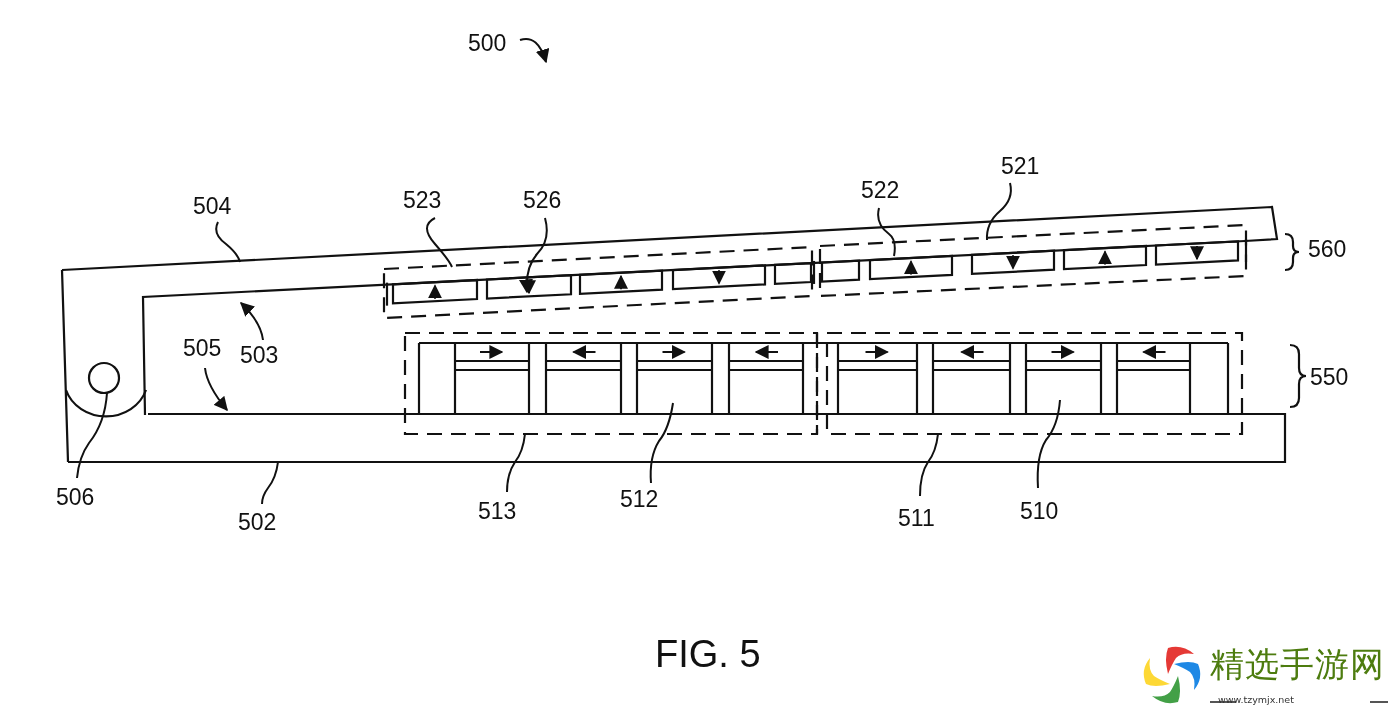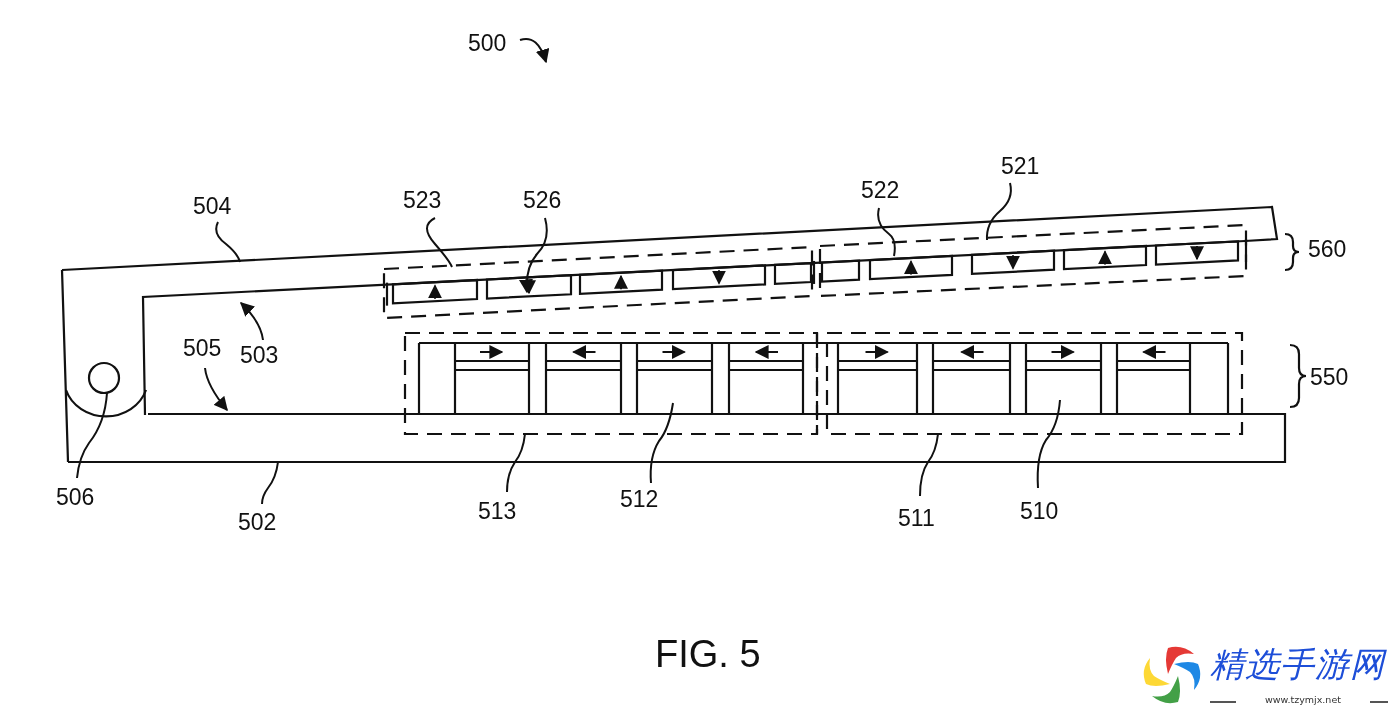--- a/index.html
+++ b/index.html
@@ -5,22 +5,22 @@
   html, body { margin: 0; padding: 0; background: #ffffff; }
   body { width: 1388px; height: 714px; position: relative; overflow: hidden; font-family: "Liberation Sans", sans-serif; }
   #fig { position: absolute; left: 0; top: 0; }
   .ln { stroke: #111; stroke-width: 2.2; fill: none; stroke-linejoin: miter; }
   .dash { stroke: #111; stroke-width: 2.2; fill: none; stroke-dasharray: 15 9; }
   .lead { stroke: #111; stroke-width: 2; fill: none; }
   .ref { font-family: "Liberation Sans", sans-serif; font-size: 23px; fill: #111; }
   .cap { font-family: "Liberation Sans", sans-serif; font-size: 38px; fill: #111; }
   .arrowhead { fill: #111; }
   .watermark { position: absolute; left: 1138px; top: 640px; width: 250px; height: 74px; }
-  .wm-title { position: absolute; left: 72px; top: 2px; font-family: "DejaVu Sans", sans-serif; font-size: 34px; color: #1d4ed8; letter-spacing: 1px; white-space: nowrap; font-style: italic; }
-  .wm-url { position: absolute; left: 80px; top: 54px; width: 170px; text-align: center; font-family: "DejaVu Sans", sans-serif; font-size: 9.5px; color: #333; white-space: nowrap; }
+  .wm-title { position: absolute; left: 72px; top: 2px; font-family: "DejaVu Sans", sans-serif; font-size: 34px; color: #4d7c0f; letter-spacing: 1px; white-space: nowrap; }
+  .wm-url { position: absolute; left: 80px; top: 54px; width: 170px; text-align: left; font-family: "DejaVu Sans", sans-serif; font-size: 9.5px; color: #333; white-space: nowrap; }
   .wm-line { position: absolute; top: 61px; height: 1.5px; background: #555; }
 </style>
 </head>
 <body>
 
 <svg id="fig" width="1388" height="714" viewBox="0 0 1388 714">
   <defs>
     <marker id="ah" viewBox="0 0 10 10" refX="9" refY="5" markerWidth="7" markerHeight="7" orient="auto-start-reverse">
       <path d="M0,0 L10,5 L0,10 z" class="arrowhead"></path>
     </marker>

